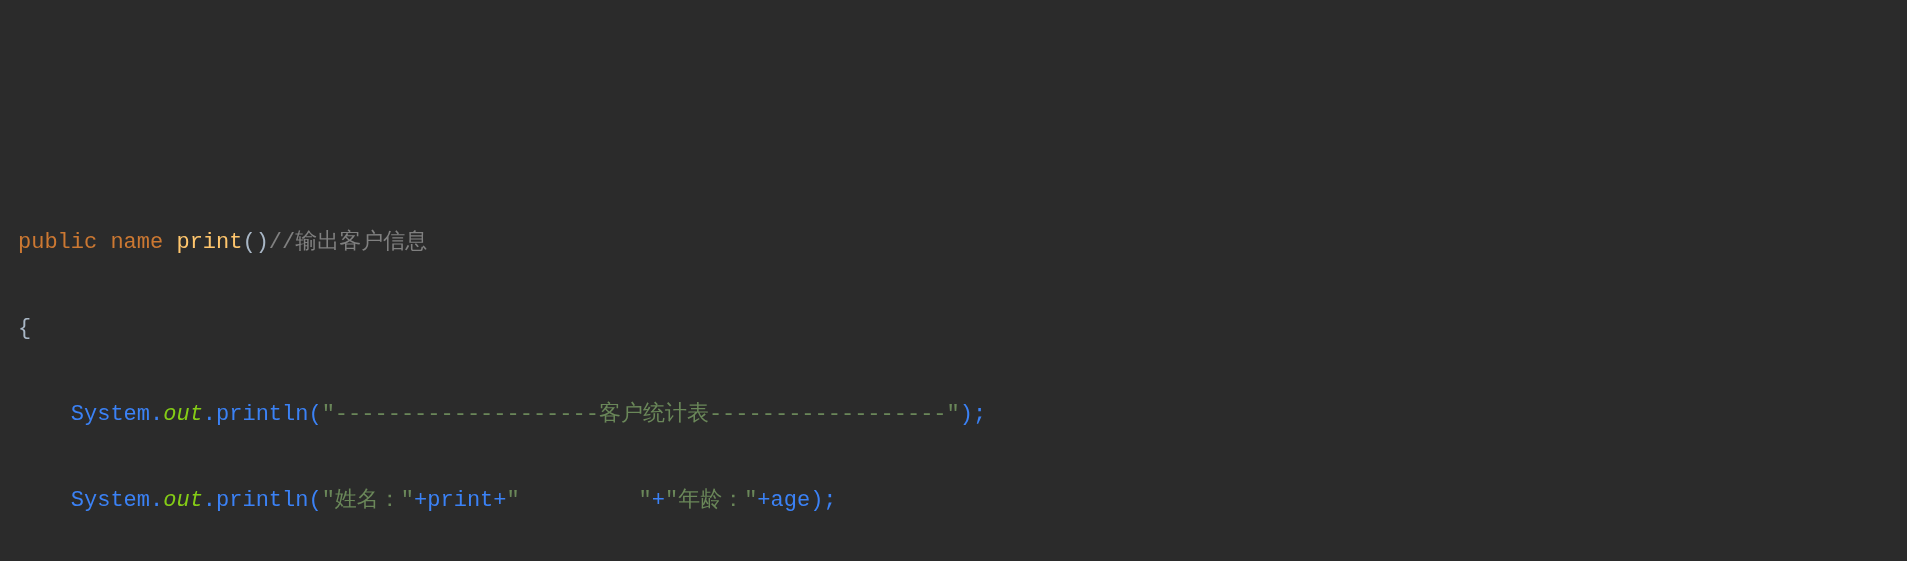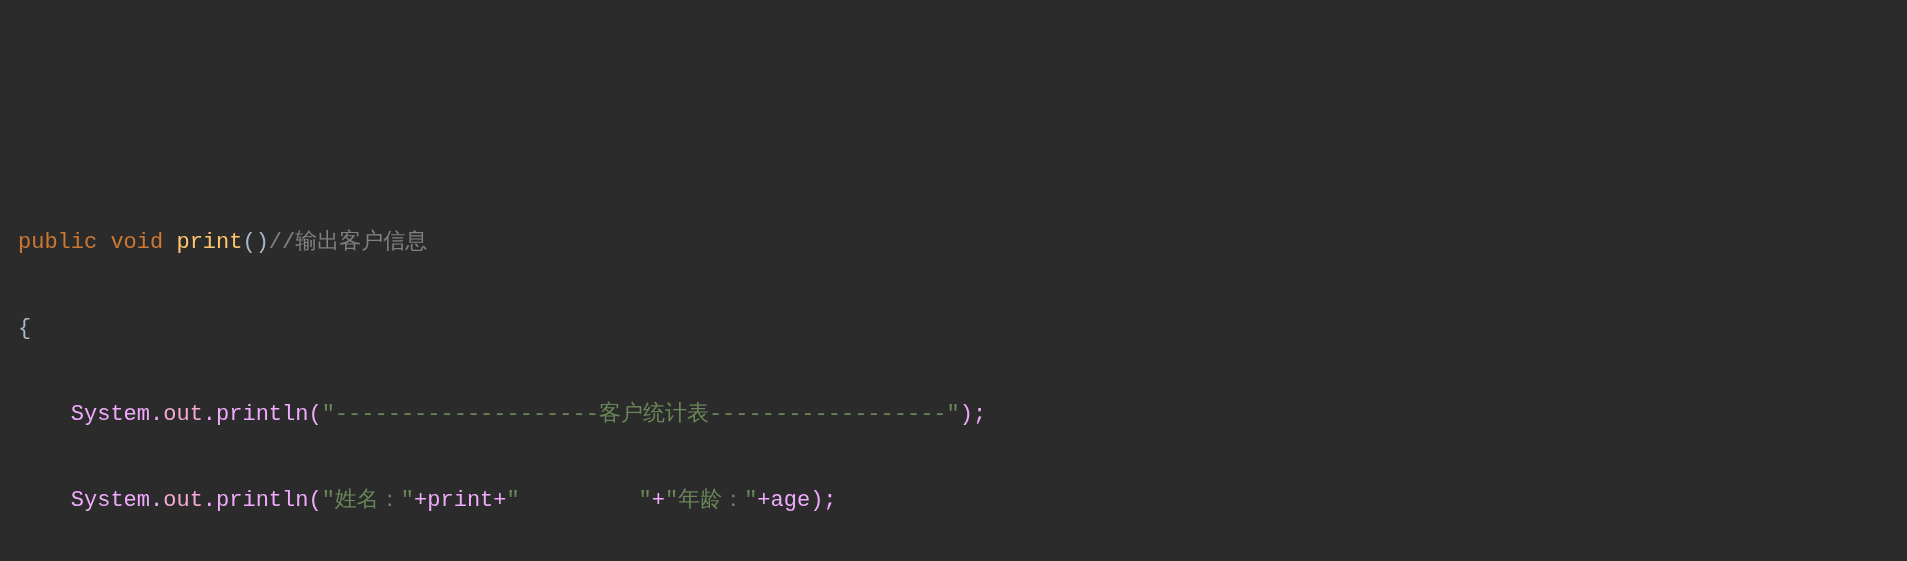--- a/index.html
+++ b/index.html
@@ -20,34 +20,34 @@
     }
     .code-container {
       position: relative;
     }
     .line {
       padding-left: 18px;
     }
     .kw-public { color: #cc7832; margin-top: 12px; }
     .kw-void { color: #cc7832; }
     .method-name { color: #ffc66d; margin-top: 32px; }
-    .static-field { color: #f9a8d4; }
+    .static-field { color: #84cc16; font-style: italic; }
     .string { color: #6a8759; }
     .comment { color: #808080; }
     .paren { color: #a9b7c6; }
     .brace { color: #a9b7c6; }
-    .ident { color: #f0abfc; }
+    .ident { color: #3b82f6; }
   </style>
 </head>
 <body>
 
 
 
 <div class="code-container">
-<div class="line"><span class="kw-public">public</span> <span class="kw-void">void</span> <span class="method-name">print</span><span class="paren">()</span><span class="comment">//输出客户信息</span></div>
+<div class="line"><span class="kw-public">public</span> <span class="kw-void">name</span> <span class="method-name">print</span><span class="paren">()</span><span class="comment">//输出客户信息</span></div>
 <div class="line"><span class="brace">{</span></div>
 <div class="line">    <span class="ident">System.</span><span class="static-field">out</span><span class="ident">.println(</span><span class="string">"--------------------客户统计表------------------"</span><span class="ident">);</span></div>
 <div class="line">    <span class="ident">System.</span><span class="static-field">out</span><span class="ident">.println(</span><span class="string">"姓名："</span><span class="ident">+print+</span><span class="string">"         "</span><span class="ident">+</span><span class="string">"年龄："</span><span class="ident">+age);</span></div>
 
 
 
 
 
 
 </div>

